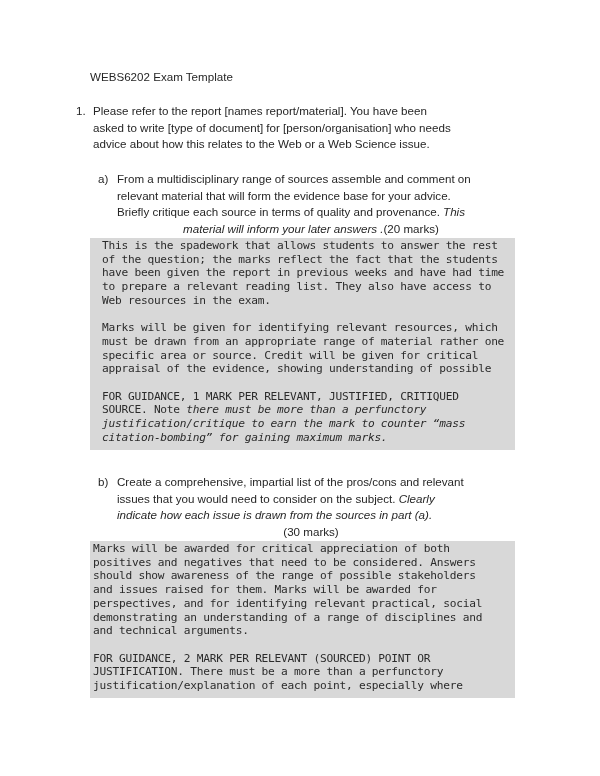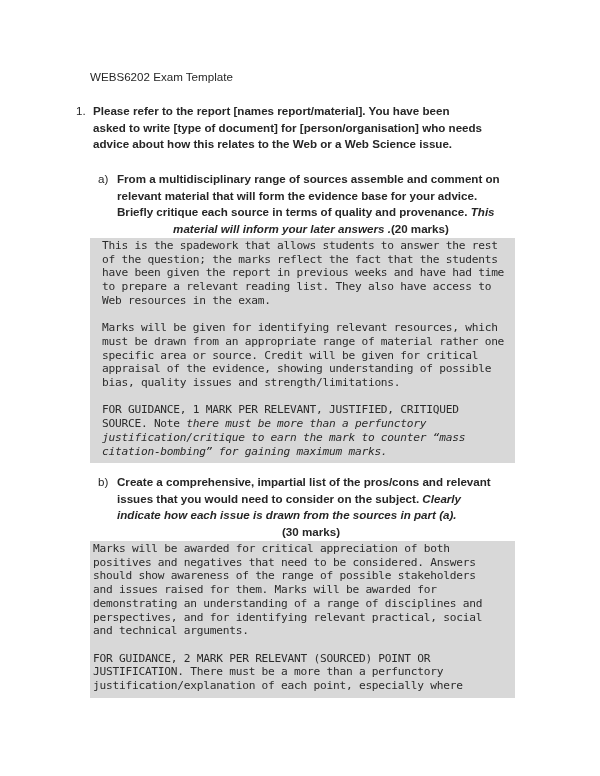--- a/index.html
+++ b/index.html
@@ -14,21 +14,21 @@
   }
   .doc-title {
     position: absolute;
     left: 90px; top: 68px;
     font-size: 11.6px;
     line-height: 17px;
     white-space: nowrap;
   }
   .qblock { position: absolute; }
   .marker { position: absolute; left: 0; top: 0; font-size: 11.6px; line-height: 16.7px; }
-  .ptext { font-size: 11.6px; font-weight: bold; }
+  .ptext { font-size: 11.6px; }
   .pline { line-height: 16.7px; white-space: nowrap; }
   .q1 .ptext { margin-left: 17px; width: 430px; }
   .sub .ptext { margin-left: 19px; width: 388px; }
   .flexline { display: flex; justify-content: center; }
   .rightline { text-align: center; }
   .it { font-style: italic; }
   .guidance {
     position: absolute;
     left: 90px;
     width: 425px;
@@ -79,21 +79,20 @@
       <div class="mline">of the question; the marks reflect the fact that the students</div>
       <div class="mline">have been given the report in previous weeks and have had time</div>
       <div class="mline">to prepare a relevant reading list. They also have access to</div>
       <div class="mline">Web resources in the exam.</div>
     </div>
     <div class="mpara">
       <div class="mline">Marks will be given for identifying relevant resources, which</div>
       <div class="mline">must be drawn from an appropriate range of material rather one</div>
       <div class="mline">specific area or source. Credit will be given for critical</div>
       <div class="mline">appraisal of the evidence, showing understanding of possible</div>
-      <div class="mline">bias, quality issues and strength/limitations.</div>
     </div>
     <div class="mpara">
       <div class="mline">FOR GUIDANCE, 1 MARK PER RELEVANT, JUSTIFIED, CRITIQUED</div>
       <div class="mline"><span>SOURCE. Note </span><span class="mit">there must be more than a perfunctory</span></div>
       <div class="mline mit">justification/critique to earn the mark to counter “mass</div>
       <div class="mline mit">citation-bombing” for gaining maximum marks.</div>
     </div>
   </div>
 
   <div class="qblock sub" style="left:98px; top:474px;">
@@ -105,22 +104,22 @@
       <div class="pline rightline">(30 marks)</div>
     </div>
   </div>
 
   <div class="guidance" style="top:541px;">
     <div class="mpara">
       <div class="mline">Marks will be awarded for critical appreciation of both</div>
       <div class="mline">positives and negatives that need to be considered. Answers</div>
       <div class="mline">should show awareness of the range of possible stakeholders</div>
       <div class="mline">and issues raised for them. Marks will be awarded for</div>
+      <div class="mline">perspectives, and for identifying relevant practical, social</div>
       <div class="mline">demonstrating an understanding of a range of disciplines and</div>
-      <div class="mline">perspectives, and for identifying relevant practical, social</div>
       <div class="mline">and technical arguments.</div>
     </div>
     <div class="mpara">
       <div class="mline">FOR GUIDANCE, 2 MARK PER RELEVANT (SOURCED) POINT OR</div>
       <div class="mline">JUSTIFICATION. There must be a more than a perfunctory</div>
       <div class="mline">justification/explanation of each point, especially where</div>
     </div>
   </div>
 
 </div>

